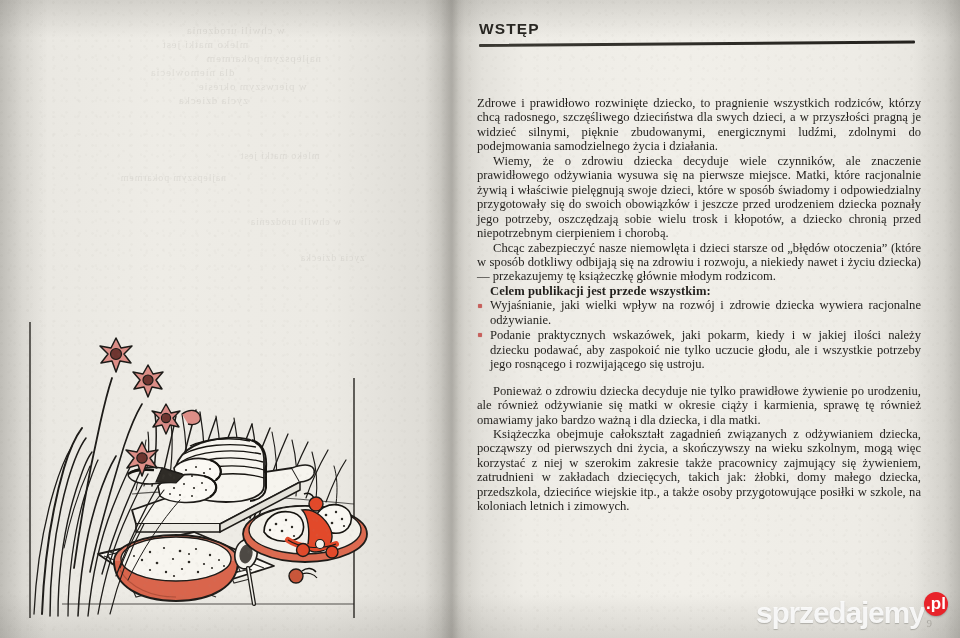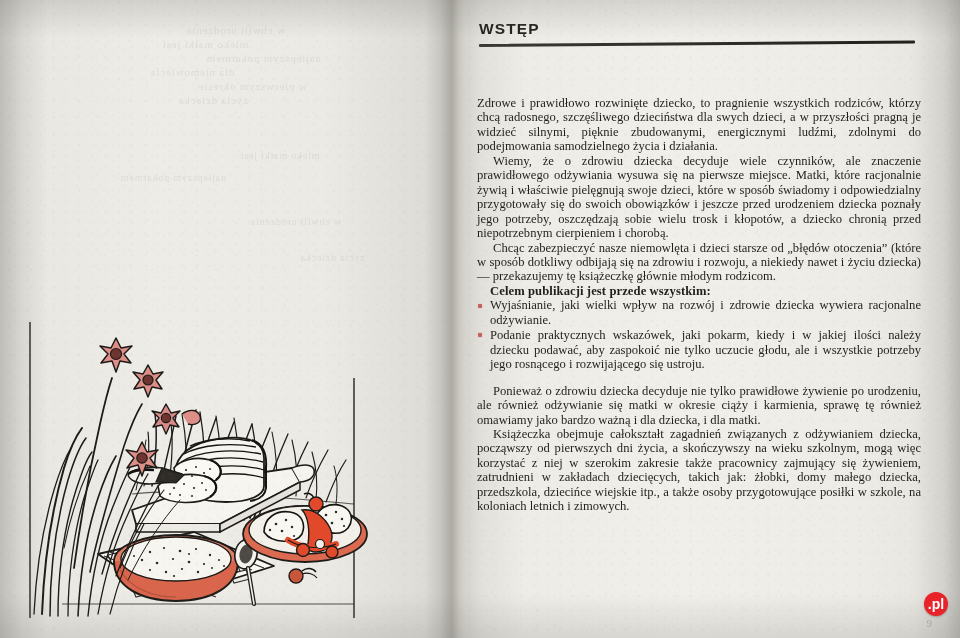--- a/index.html
+++ b/index.html
@@ -124,21 +124,21 @@
     font-weight:bold;font-size:30px;letter-spacing:-1.2px;
     color:rgba(252,252,252,.92);
     text-shadow:0 1px 1px rgba(90,88,82,.35);
     line-height:1;
   }
   .wm-badge{
     position:absolute;left:924px;top:592px;
     width:24px;height:24px;border-radius:50%;
     background:#e8232a;
     color:#fff;font-family:"Liberation Sans",sans-serif;
-    font-weight:bold;font-size:14px;
+    font-weight:bold;font-size:17px;
     display:flex;align-items:center;justify-content:center;
     box-shadow:0 1px 2px rgba(0,0,0,.25);
   }
 </style>
 </head>
 <body>
 
 <div id="shot">
   <div class="spread">
 
@@ -469,14 +469,15 @@
       <p class="ind">Książeczka obejmuje całokształt zagadnień związanych z odżywianiem dziecka, począwszy od pierwszych dni życia, a skończywszy na wieku szkolnym, mogą więc korzystać z niej w szerokim zakresie także pracownicy zajmujący się żywieniem, zatrudnieni w zakładach dziecięcych, takich jak: żłobki, domy małego dziecka, przedszkola, dziecińce wiejskie itp., a także osoby przygotowujące posiłki w szkole, na koloniach letnich i zimowych.</p>
     </div>
 
     <div class="pagenum">9</div>
 
     <div class="gutter"></div>
     <div class="grain"></div>
     <div class="vig"></div>
   </div>
 
+  <div class="wm">sprzedajemy</div>
   <div class="wm-badge">.pl</div>
 </div>
 
 </body></html>

